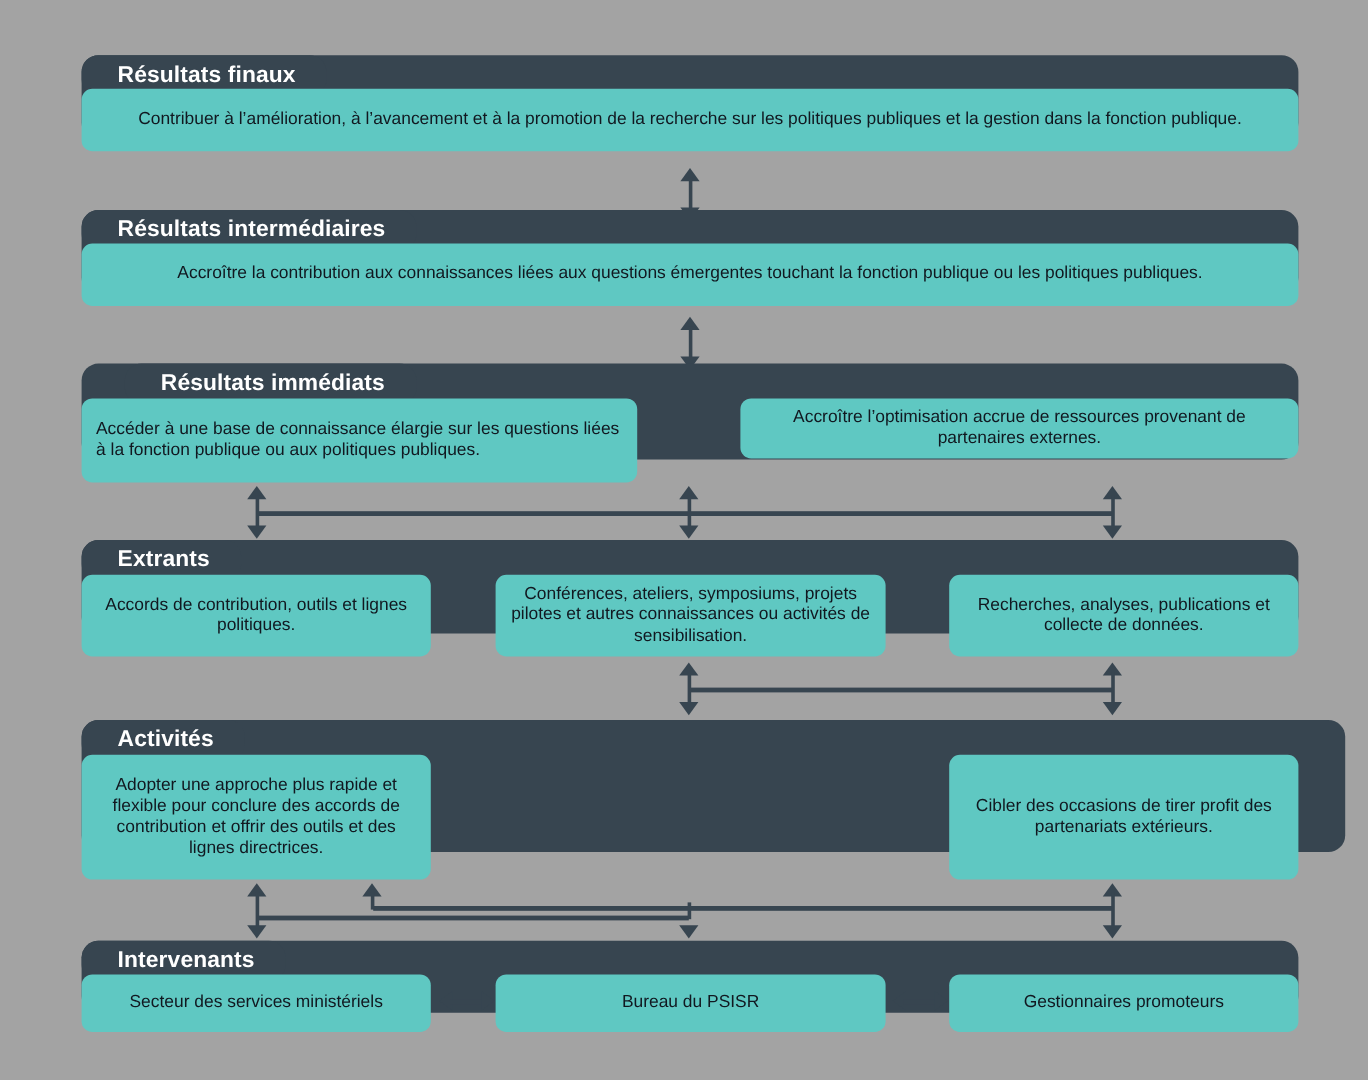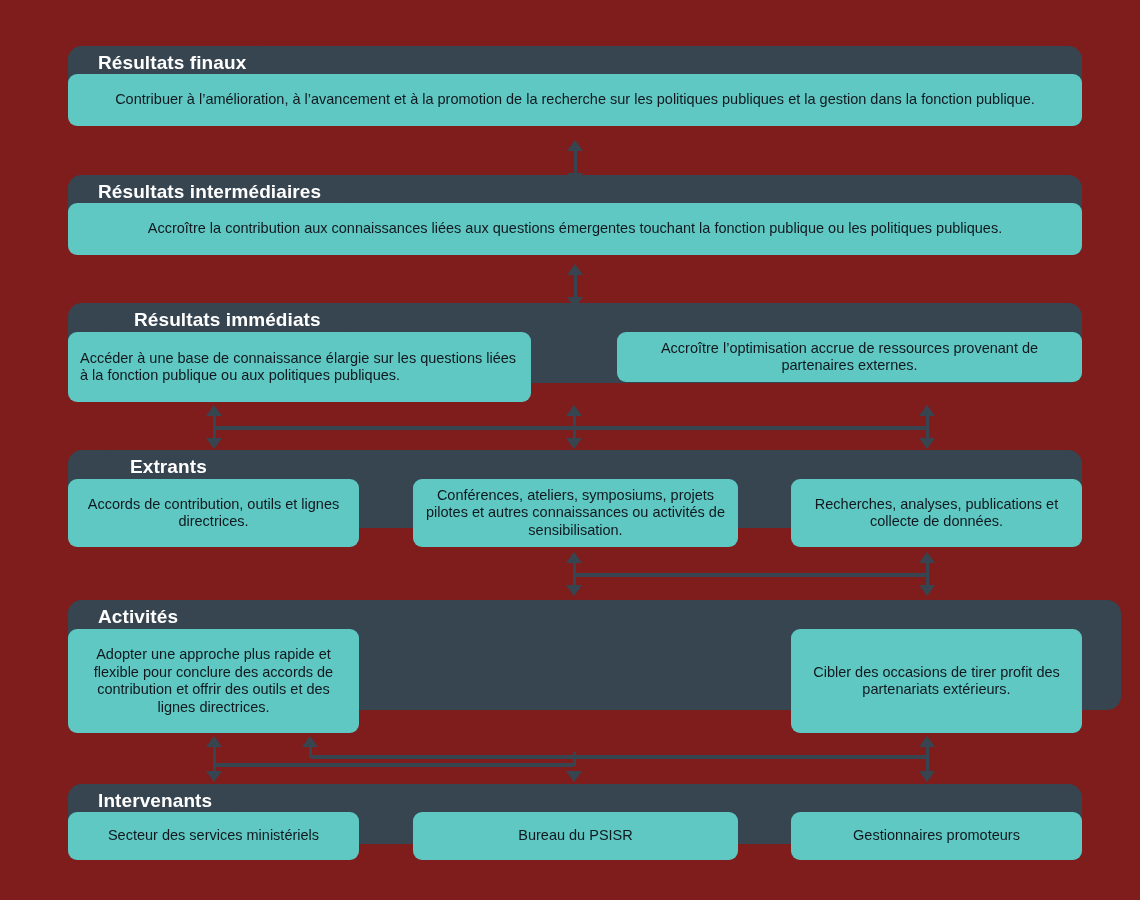--- a/index.html
+++ b/index.html
@@ -1,17 +1,17 @@
 <!DOCTYPE html>
 <html><head>
 <meta charset="utf-8">
 <style>
   html,body{margin:0;padding:0;background:#ffffff;}
   body{width:1140px;height:900px;font-family:"Liberation Sans",sans-serif;-webkit-font-smoothing:antialiased;}
-  .canvas{position:relative;width:1140px;height:900px;overflow:hidden;background:#7f1d1d;}
+  .canvas{position:relative;width:1140px;height:900px;overflow:hidden;background:#a3a3a3;}
 
   
   .row{position:absolute;left:68px;width:1014px;}
   .band{position:absolute;left:0;top:0;width:100%;background:#374550;border-radius:14px;}
   .tab{position:absolute;left:0;top:0;background:#374550;border-radius:14px 14px 14px 14px;
        color:#ffffff;font-weight:bold;letter-spacing:.1px;
        padding:6px 26px 6px 30px;font-size:19px;line-height:22px;white-space:nowrap;}
 
   
   .box{position:absolute;background:#5fc8c2;border-radius:9px;color:#111820;
@@ -90,23 +90,23 @@
     </div>
     <div style="position:absolute;left:919px;top:0;width:18px;height:44px;">
       <div class="arrow-up" style="left:0;top:0;"></div>
       <div class="vline" style="left:7px;top:8px;height:28px;"></div>
       <div class="arrow-dn" style="left:0;top:33px;"></div>
     </div>
   </div>
 
   <div class="row" style="top:450px;height:97px;">
     <div class="band" style="height:78px;top:0;"></div>
-    <div class="tab" style="top:0;margin-left:32px;">Extrants</div>
+    <div class="tab" style="top:0;">Extrants</div>
     <div class="box" style="left:0;top:29px;width:291px;height:68px;">
-      <span>Accords de contribution, outils et lignes directrices.</span>
+      <span>Accords de contribution, outils et lignes politiques.</span>
     </div>
     <div class="box" style="left:345px;top:29px;width:325px;height:68px;">
       <span>Conférences, ateliers, symposiums, projets pilotes et autres connaissances ou activités de sensibilisation.</span>
     </div>
     <div class="box" style="left:723px;top:29px;width:291px;height:68px;">
       <span>Recherches, analyses, publications et collecte de données.</span>
     </div>
   </div>
 
   <div class="conn" style="left:0;top:552px;width:1140px;height:44px;">

